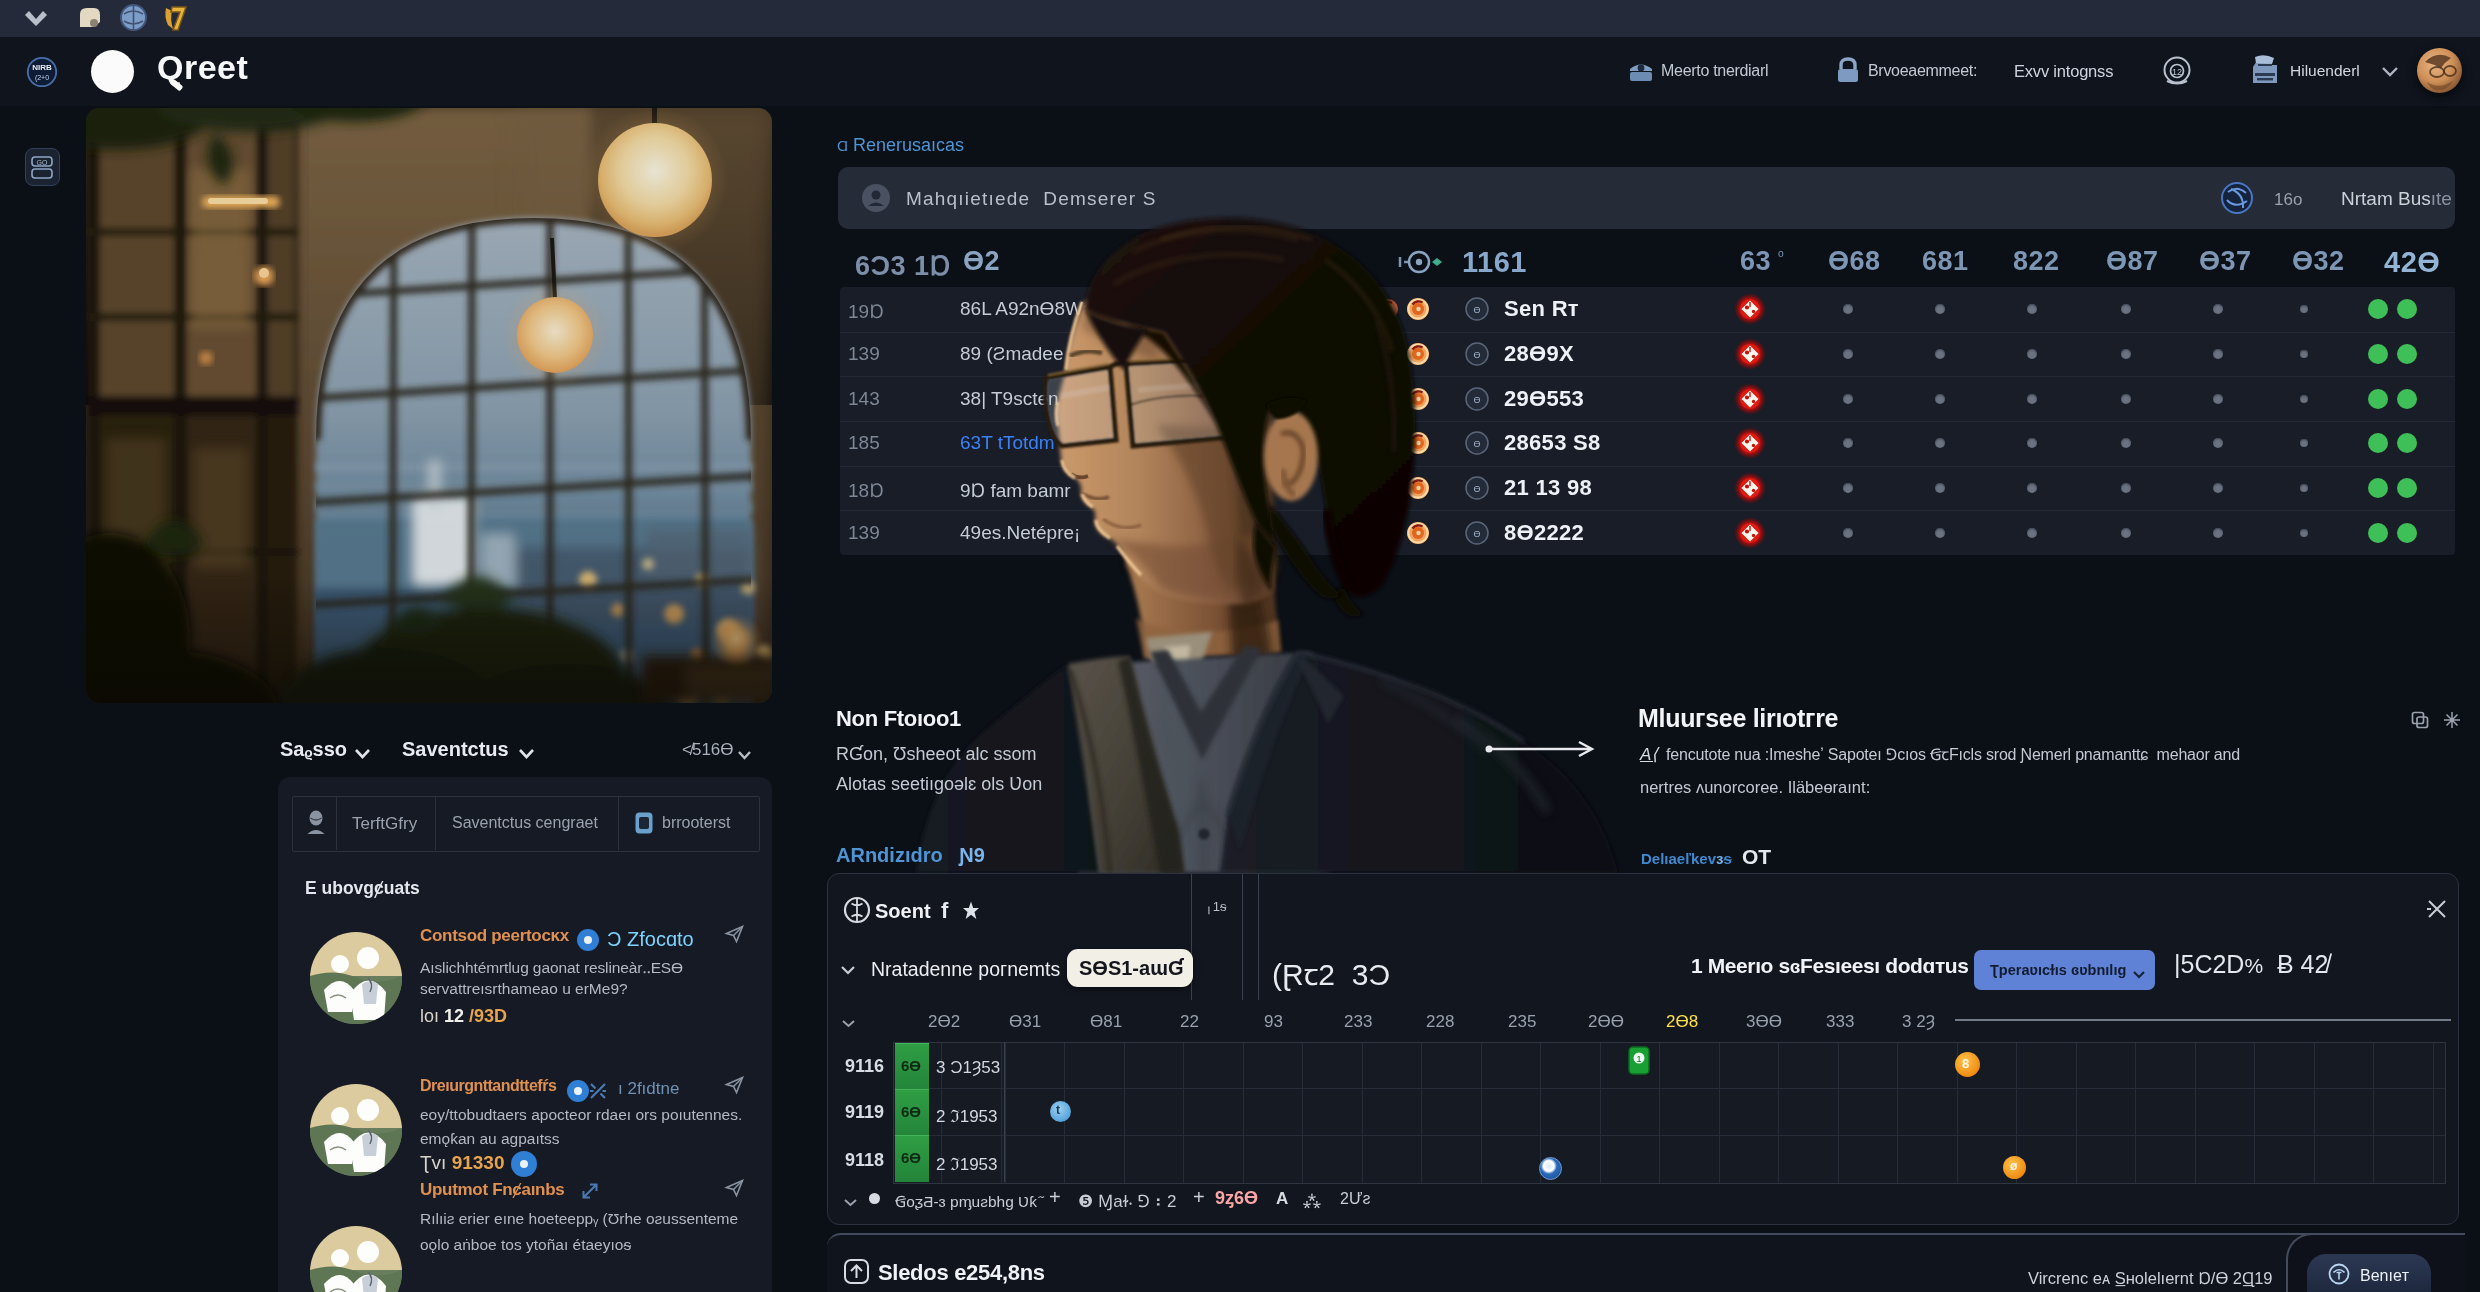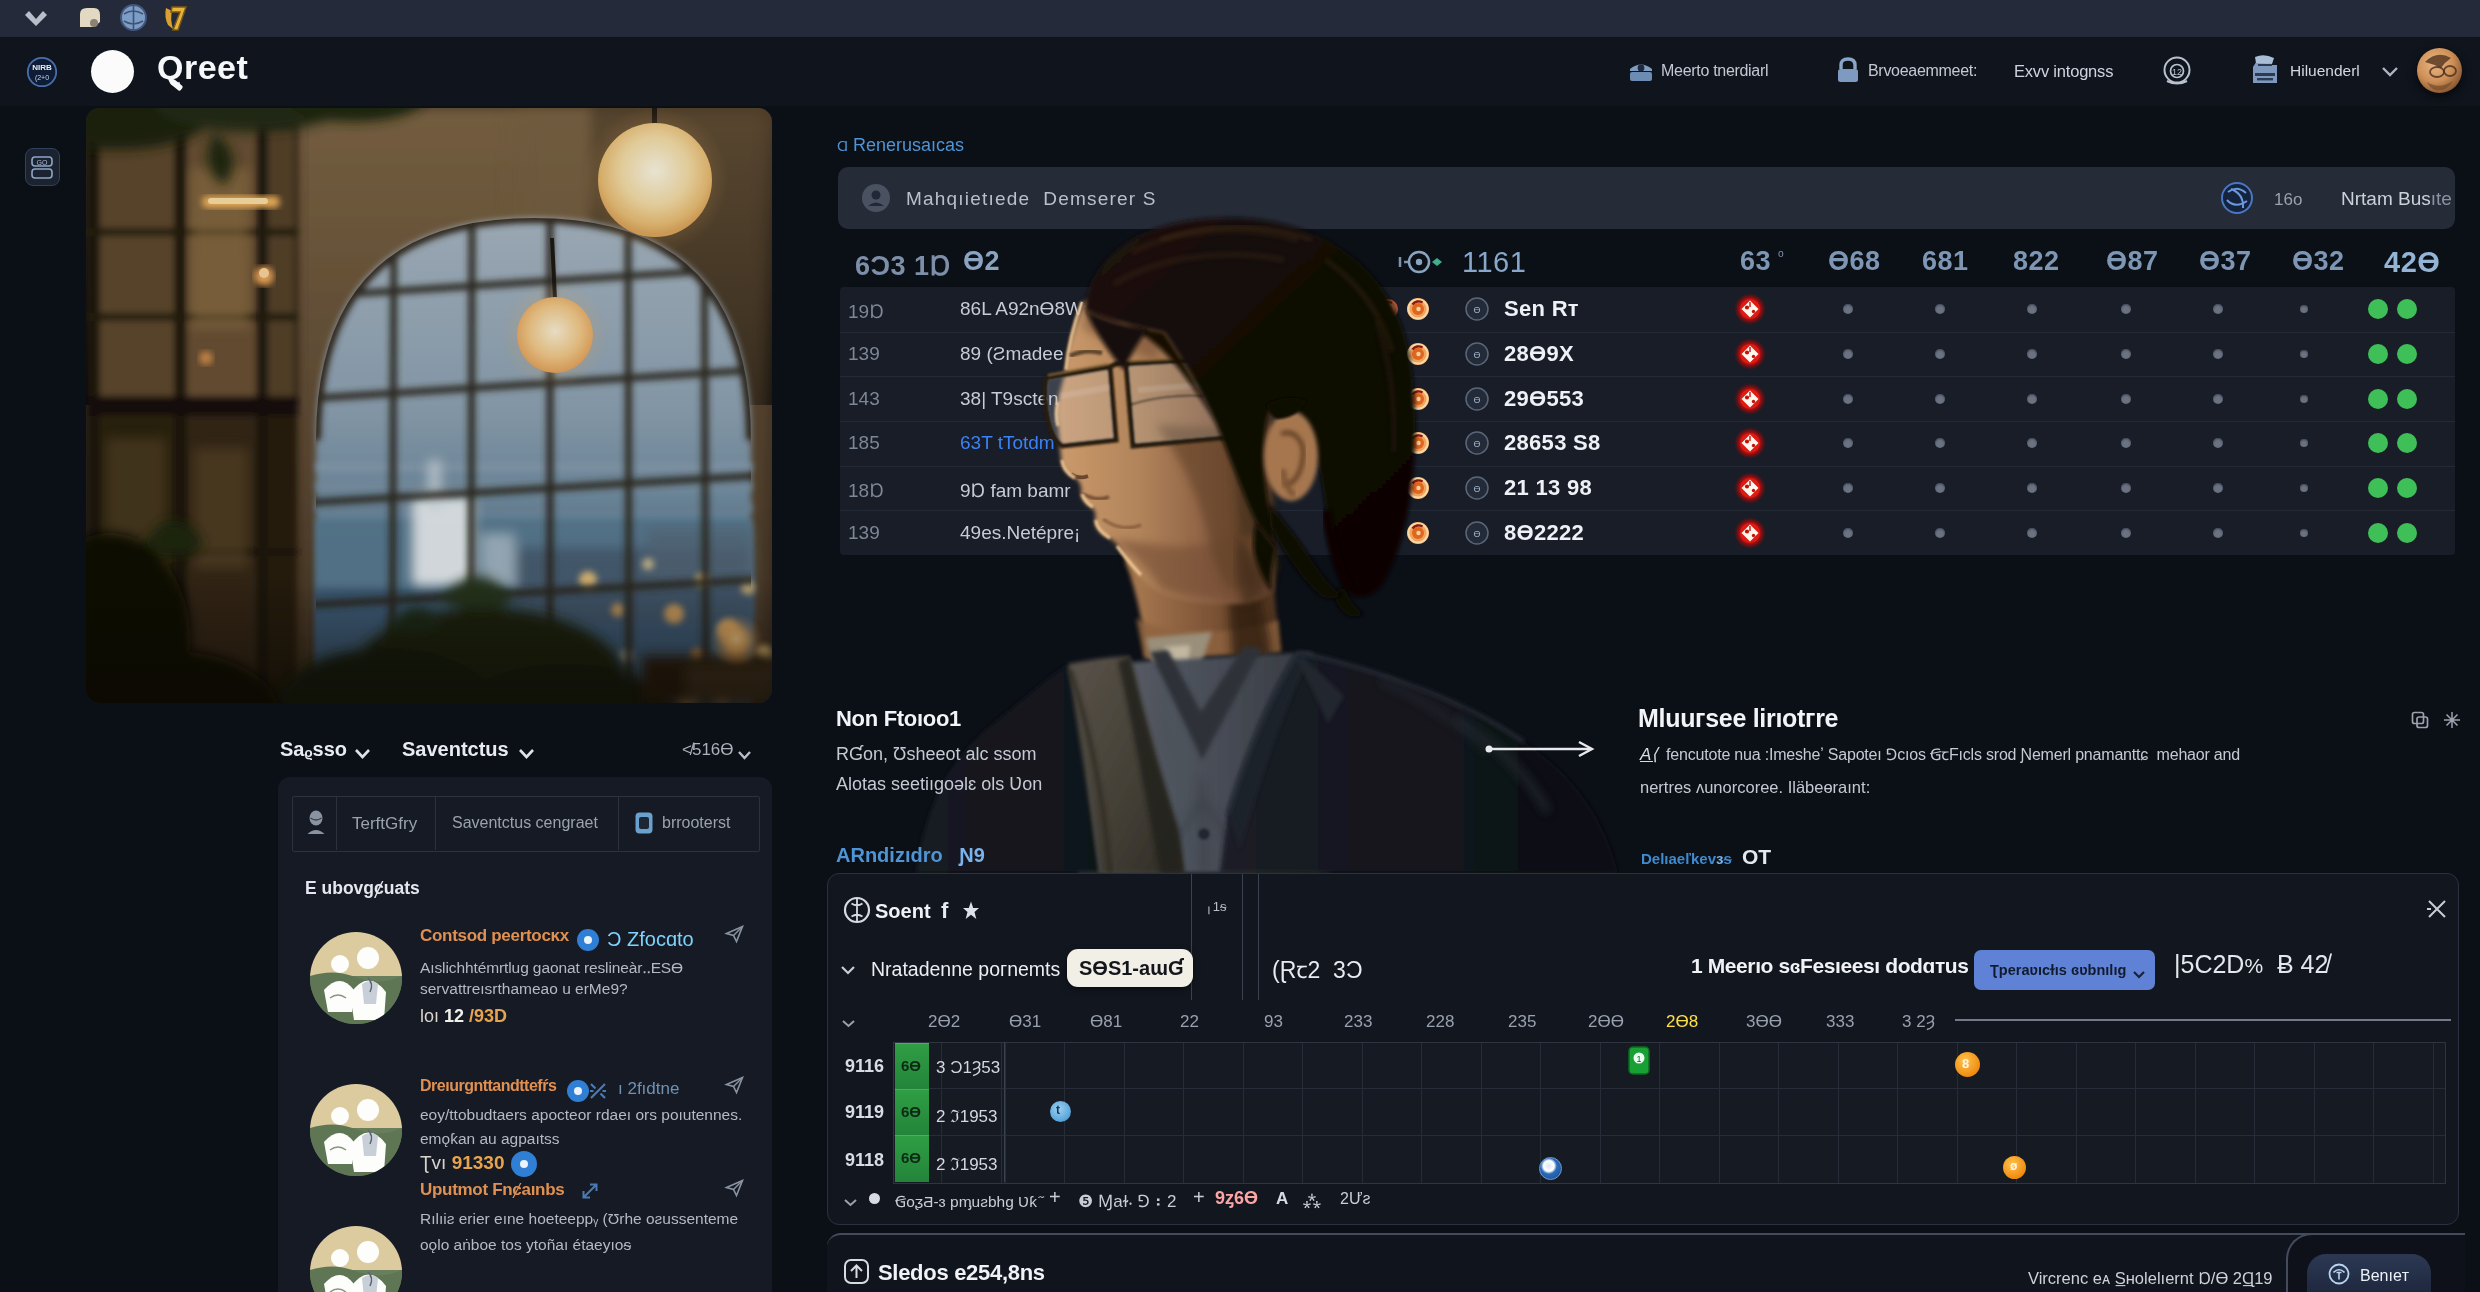--- a/index.html
+++ b/index.html
@@ -294,21 +294,21 @@
 <svg width="34" height="34">
       <circle cx="17" cy="17" r="15" fill="#16233c"></circle>
       <circle cx="17" cy="17" r="15" fill="none" stroke="#4a77c4" stroke-width="2"></circle>
       <path d="M8 11 Q17 4 26 12 M7 19 Q15 28 27 20 M11 8 Q24 13 23 27" stroke="#6a9ae0" stroke-width="2" fill="none"></path>
     </svg></div>
 <div class="a tx" style="left:2274px;top:190px;font-size:17px;color:#9aa2ae">16o</div>
 <div class="a tx" style="left:2341px;top:188px;font-size:19px;color:#ccd2da">Nrtam Bus<span style="color:#8a93a0">ıte</span></div>
 
 <div class="a tx" style="left:855px;top:246px;font-size:27px;color:#7d8ea8;font-weight:bold;letter-spacing:.5px">6Ɔ3 1Ɒ</div>
 <div class="a tx" style="left:963px;top:246px;font-size:27px;color:#8aa3c0;font-weight:bold;letter-spacing:.5px">Ɵ2</div>
-<div class="a tx" style="left:1462px;top:246px;font-size:29px;color:#87a8ca;font-weight:normal;letter-spacing:.5px">1161</div>
+<div class="a tx" style="left:1462px;top:246px;font-size:29px;color:#87a8ca;font-weight:bold;letter-spacing:.5px">1161</div>
 <div class="a tx" style="left:1740px;top:246px;font-size:27px;color:#7d96b4;font-weight:bold;letter-spacing:.5px">63</div>
 <div class="a tx" style="left:1828px;top:246px;font-size:27px;color:#7d96b4;font-weight:bold;letter-spacing:.5px">Ɵ68</div>
 <div class="a tx" style="left:1922px;top:246px;font-size:27px;color:#7d96b4;font-weight:bold;letter-spacing:.5px">681</div>
 <div class="a tx" style="left:2013px;top:246px;font-size:27px;color:#7d96b4;font-weight:bold;letter-spacing:.5px">822</div>
 <div class="a tx" style="left:2106px;top:246px;font-size:27px;color:#7d96b4;font-weight:bold;letter-spacing:.5px">Ɵ87</div>
 <div class="a tx" style="left:2199px;top:246px;font-size:27px;color:#7d96b4;font-weight:bold;letter-spacing:.5px">Ɵ37</div>
 <div class="a tx" style="left:2292px;top:246px;font-size:27px;color:#7d96b4;font-weight:bold;letter-spacing:.5px">Ɵ32</div>
 <div class="a tx" style="left:2384px;top:246px;font-size:29px;color:#93b4d4;font-weight:bold;letter-spacing:.5px">42Ɵ</div>
 <div class="a tx" style="left:1778px;top:246px;font-size:15px;color:#7d96b4">ᵒ</div>
 <div class="a" style="left:1398px;top:249px;width:52px;height:26px">
@@ -867,21 +867,21 @@
 <div class="a tx" style="left:941px;top:898px;font-size:22px;font-weight:bold;color:#e8ecf2">f</div>
 <div class="a" style="left:962px;top:900px;width:18px;height:22px"><svg width="18" height="22">
       <path d="M9 1.5 L11.2 8 L17 8 L12.5 12 L14.3 19 L9 14.8 L3.7 19 L5.5 12 L1 8 L6.8 8 Z" fill="#dde1e8"></path>
     </svg></div>
 <div class="a" style="left:840px;top:962px;width:16px;height:11px"><svg width="16" height="11">
       <path d="M2 2 L8 8 L14 2" stroke="#c8cdd6" stroke-width="2.2" fill="none"></path>
     </svg></div>
 <div class="a tx" style="left:871px;top:958px;font-size:19.5px;color:#eceef2">Nratadenne poᴦnemts</div>
 <div class="a" style="left:1067px;top:949px;width:126px;height:38px;background:#f2efe6;border-radius:11px;box-shadow:0 2px 6px rgba(0,0,0,.5)"></div>
 <div class="a tx" style="left:1079px;top:957px;font-size:20px;font-weight:bold;color:#13161c">SƟS1-aɯƓ</div>
-<div class="a tx" style="left:1272px;top:953px;font-size:23px;color:#e8ebf0">(Ɽꞇ2&nbsp; 3Ɔ</div>
+<div class="a tx" style="left:1272px;top:953px;font-size:30px;color:#e8ebf0">(Ɽꞇ2&nbsp; 3Ɔ</div>
 <div class="a tx" style="left:1691px;top:954px;font-size:21px;font-weight:bold;color:#f0f2f6;letter-spacing:-.4px">1 Meerıo s<span style="font-size:19px">ɞ</span>Fesıeesı dodɑᴛus</div>
 <div class="a" style="left:1974px;top:950px;width:181px;height:40px;background:#5f82d6;border-radius:7px"></div>
 <div class="a tx" style="left:1990px;top:962px;font-size:14.5px;font-weight:bold;color:#111b30">Ʈperaʋıcɫıs ɞʋbnılıg</div>
 <div class="a" style="left:2132px;top:966px;width:14px;height:10px"><svg width="14" height="10">
       <path d="M2 2 L7 7 L12 2" stroke="#182238" stroke-width="2.2" fill="none"></path>
     </svg></div>
 <div class="a tx" style="left:2174px;top:950px;font-size:25px;color:#e4e8ee">|5C2D<span style="font-size:21px">%</span>&nbsp; Ƀ 42̸</div>
 <div class="a" style="left:2425px;top:897px;width:24px;height:24px"><svg width="24" height="24">
       <path d="M4 4 L20 20 M20 4 L4 20 M2 12 L6 12" stroke="#c8cdd6" stroke-width="2"></path>
     </svg></div>

